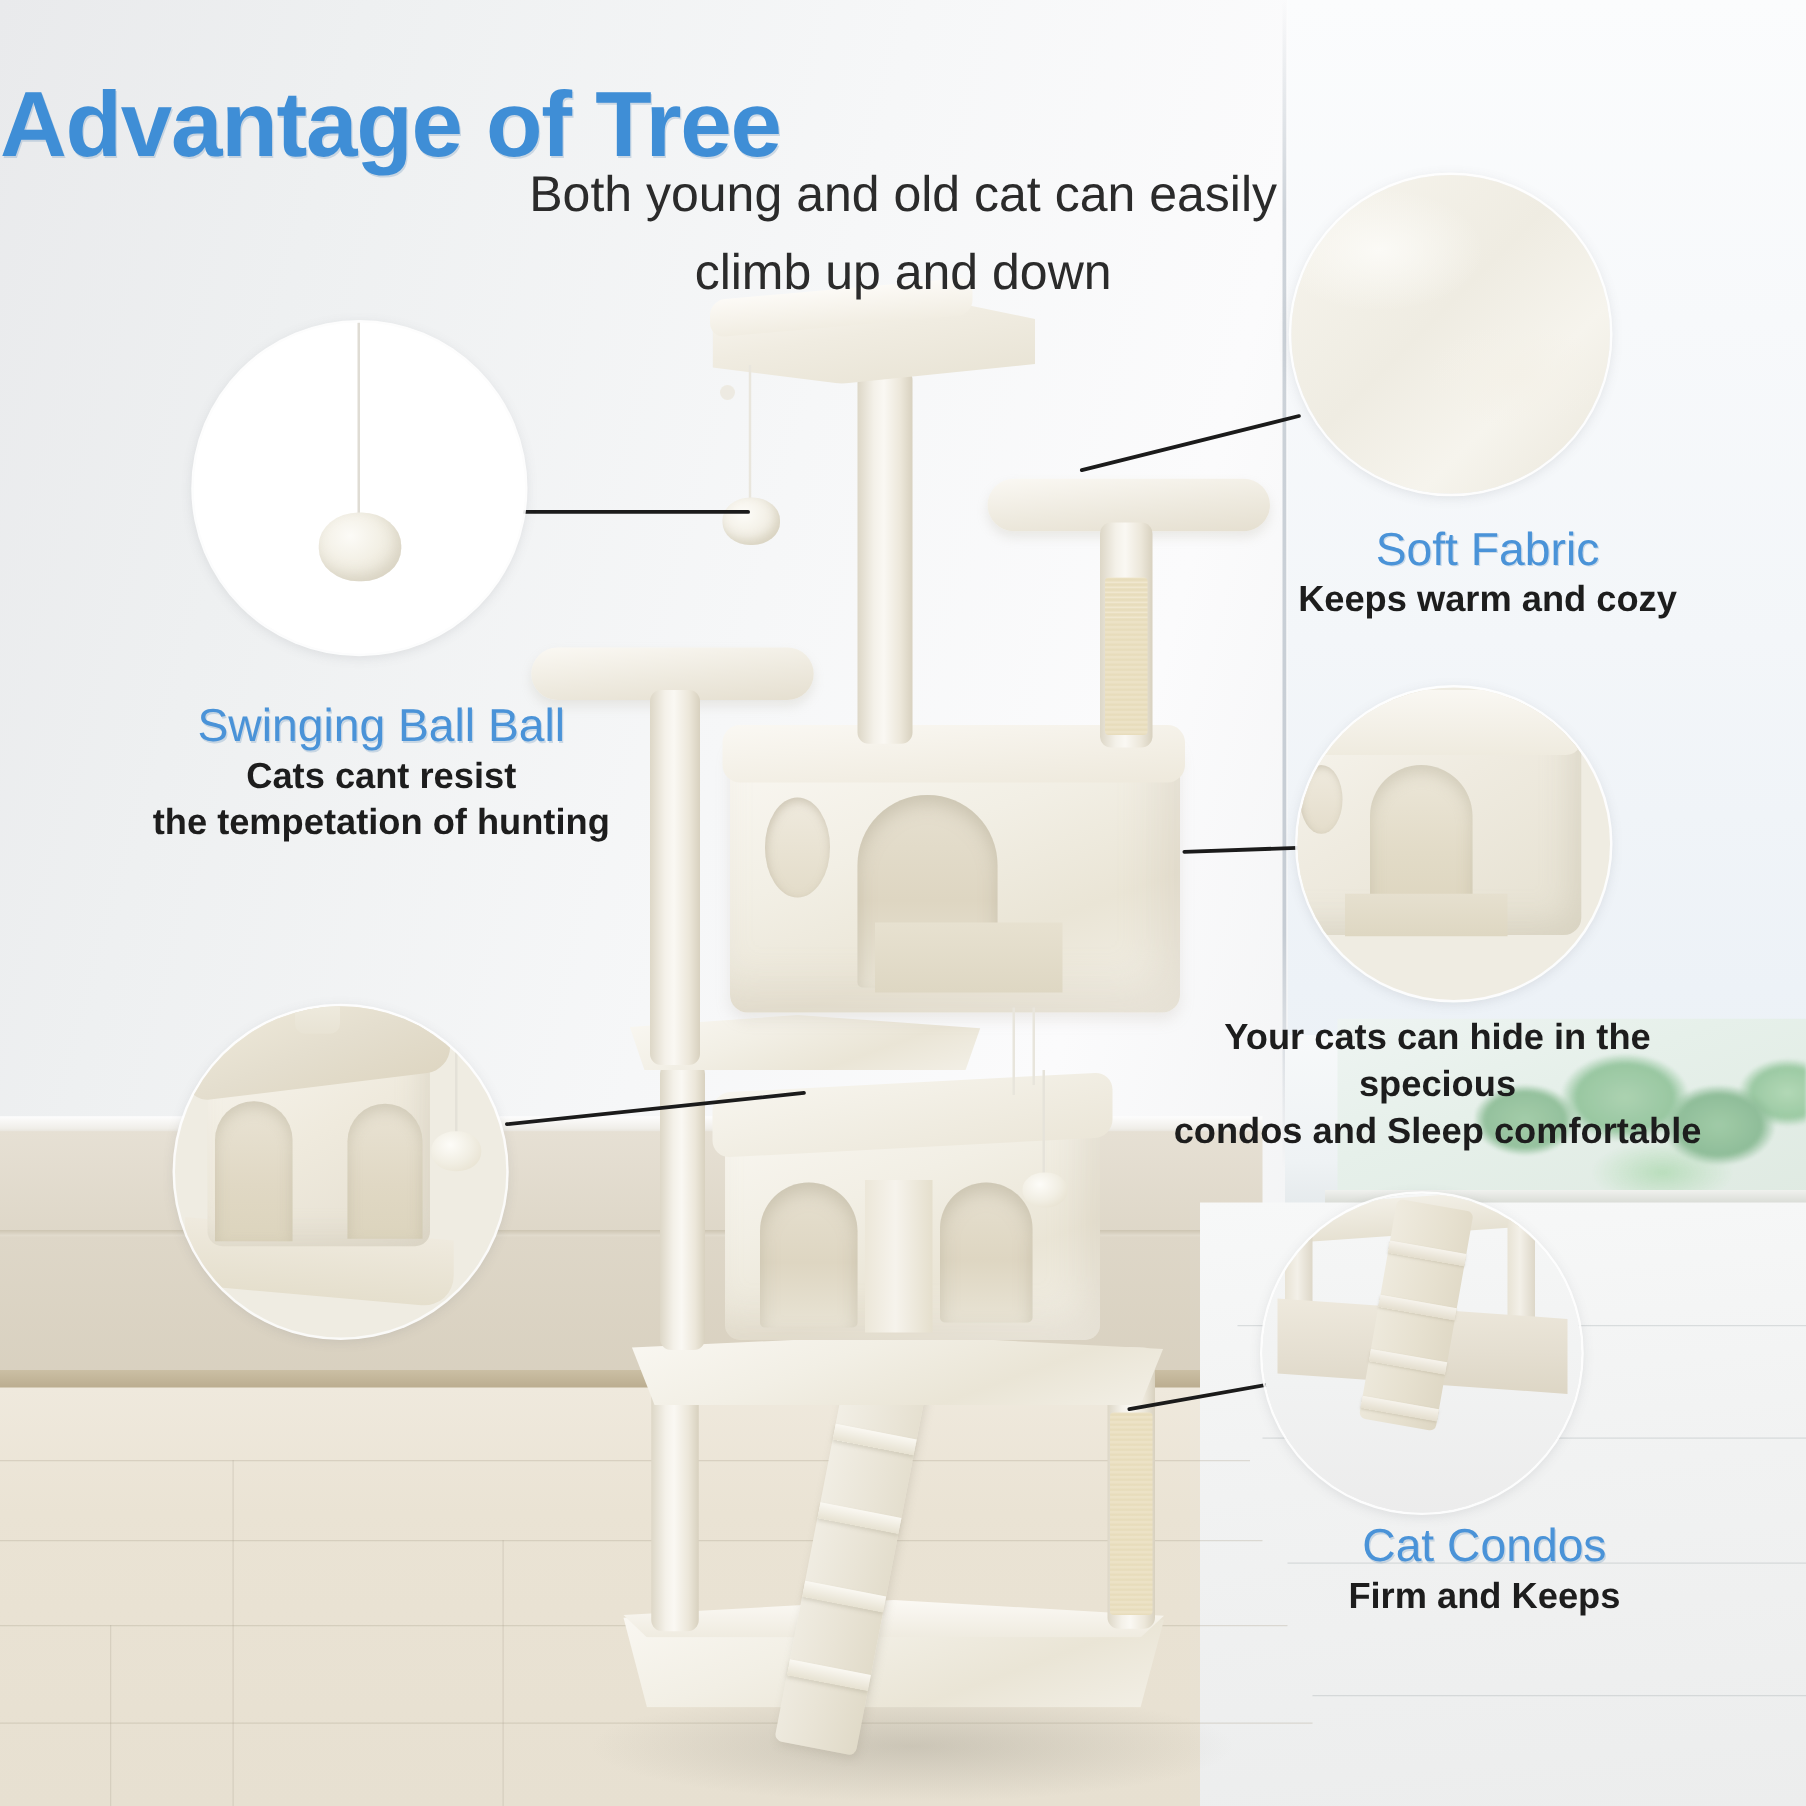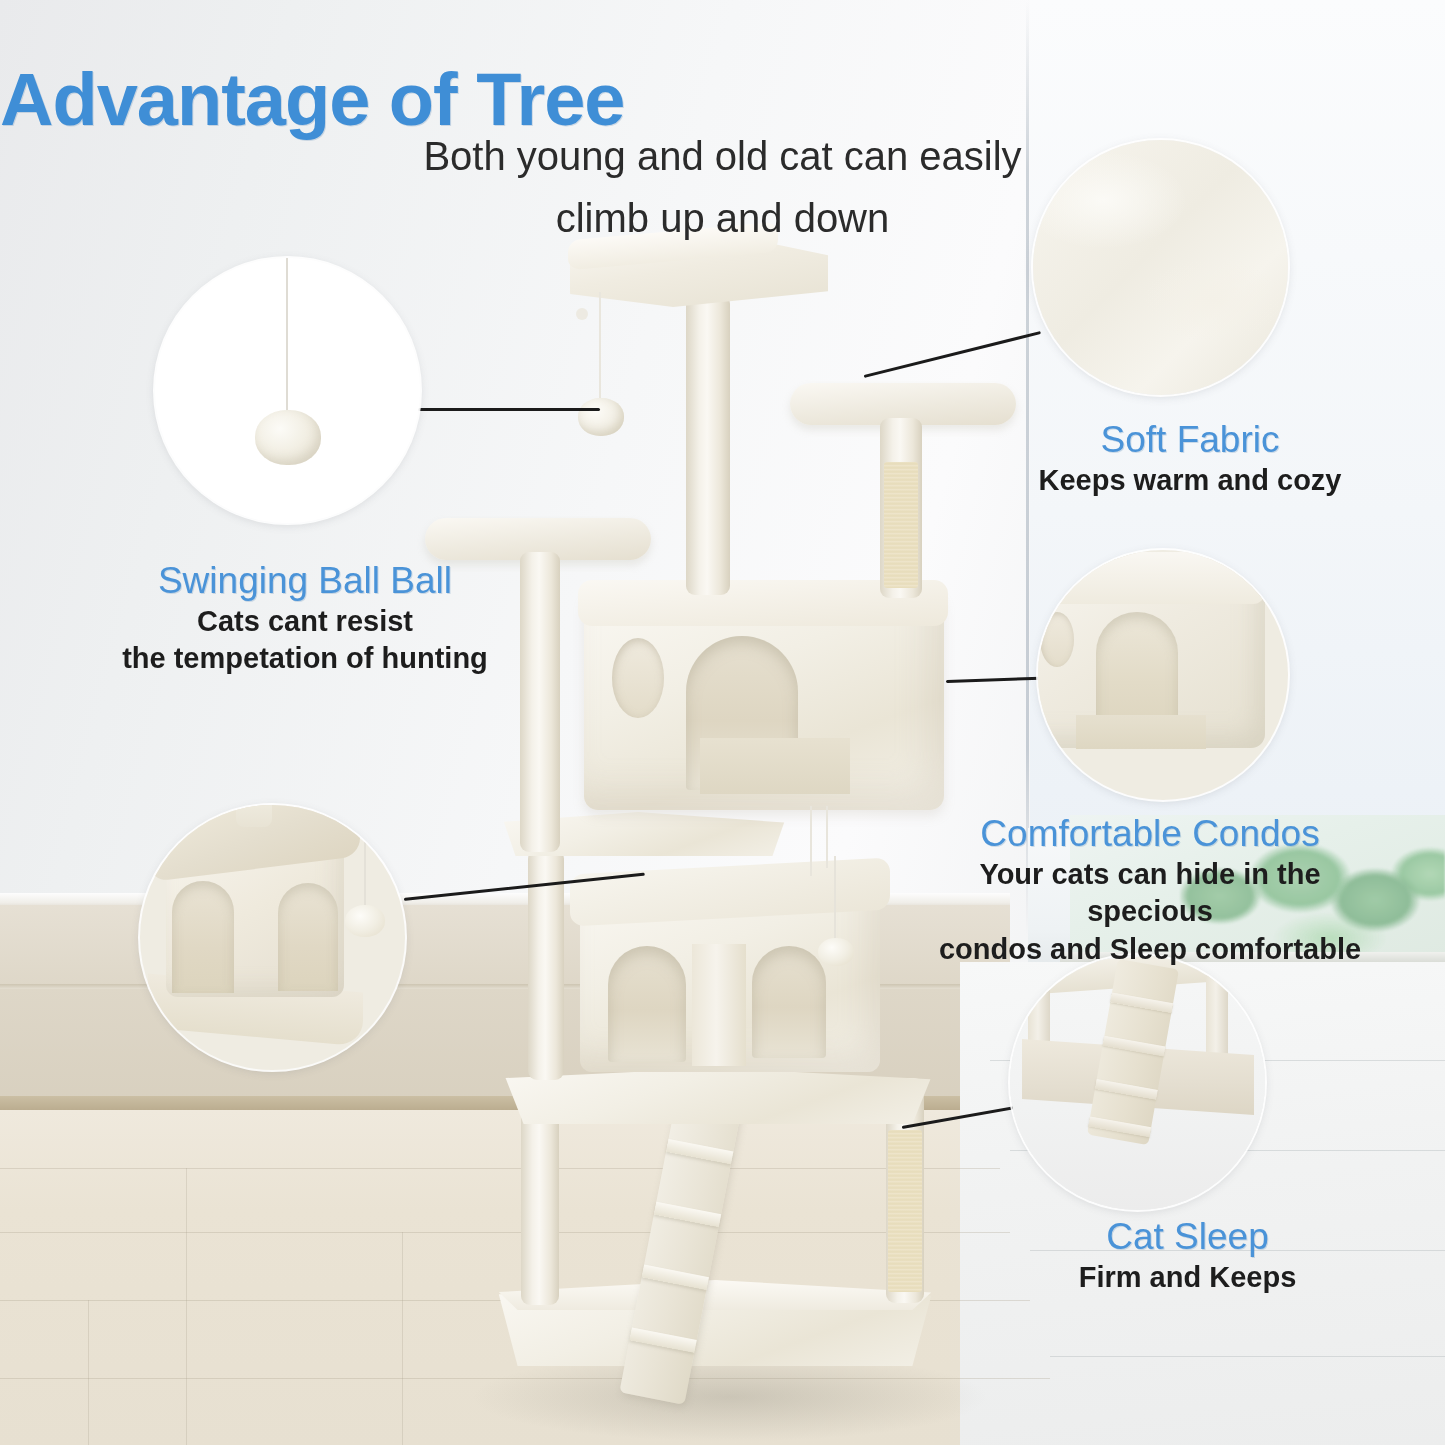--- a/index.html
+++ b/index.html
@@ -390,24 +390,23 @@
     <div class="d">Cats cant resist</div>
     <div class="d">the tempetation of hunting</div>
   </div>
 
   <div class="cap cap-fabric">
     <div class="t">Soft Fabric</div>
     <div class="d">Keeps warm and cozy</div>
   </div>
 
   <div class="cap cap-condo">
-    <div class="t">Comfortable Condos</div>
     <div class="d">Your cats can hide in the specious</div>
     <div class="d">condos and Sleep comfortable</div>
   </div>
 
 
   <div class="cap cap-stairs">
-    <div class="t">Cat Sleep</div>
+    <div class="t">Cat Condos</div>
     <div class="d">Firm and  Keeps</div>
   </div>
 
 </div>
 
 </body></html>

